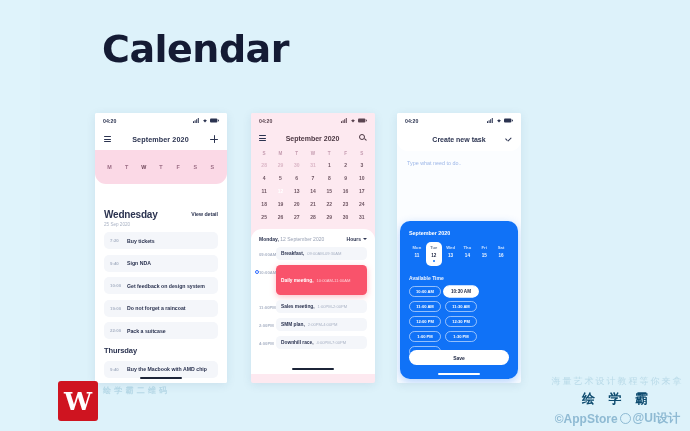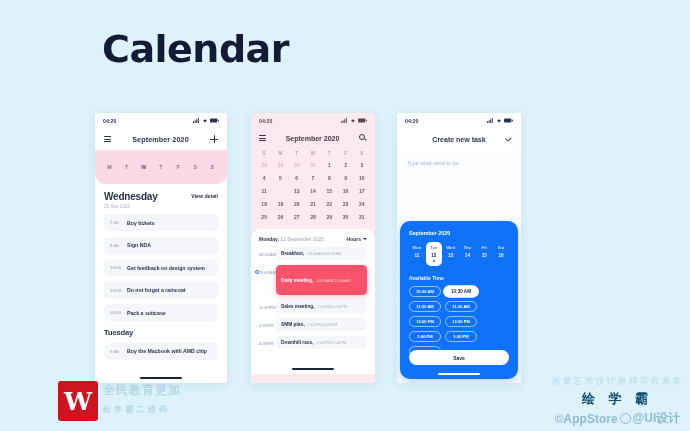--- a/index.html
+++ b/index.html
@@ -94,21 +94,21 @@
     left: 50%; top: 50%;
     width: 13px; height: 13px;
     margin-left: -6.5px; margin-top: -6.5px;
     border-radius: 50%;
     background: rgba(255,255,255,0.55);
     z-index: -1;
   }
 
   #p1-body {
     background: #ffffff;
-    padding: 7px 9px 0 9px;
+    padding: 25px 9px 0 9px;
     height: 199px;
     position: relative;
   }
   #p1-dayrow { display: flex; align-items: flex-start; justify-content: space-between; }
   #p1-dayname { font-size: 10px; font-weight: 700; color: #2b3350; letter-spacing: -0.2px; }
   #p1-daydate { font-size: 4.6px; color: #a9b2c4; margin-top: 1.5px; }
   #p1-viewdetail { font-size: 5.2px; font-weight: 700; color: #2b3350; margin-top: 2px; }
 
   .task {
     margin-top: 5.5px;
@@ -427,21 +427,21 @@
           </div>
           <div class="task">
             <span class="t-time">19:00</span>
             <span class="t-label">Do not forget a raincoat</span>
           </div>
           <div class="task">
             <span class="t-time">22:00</span>
             <span class="t-label">Pack a suitcase</span>
           </div>
         </div>
-      <div class="daysub">Tuesday</div>
+      <div class="daysub">Thursday</div>
       <div id="p1-tasks2">
           <div class="task">
             <span class="t-time">9:40</span>
             <span class="t-label">Buy the Macbook with AMD chip</span>
           </div>
         </div>
       <div class="homebar"></div>
     </div>
   </div>
 
@@ -656,21 +656,20 @@
         </div>
       <div id="p3-save">Save</div>
       <div class="homebar"></div>
     </div>
   </div>
 
   <div id="wm-logo">
     <span class="w-glyph">W</span>
   </div>
   <div id="wm-left-text">
-    <div>全民教育更加</div>
     <div class="small">绘 学 霸 二 维 码</div>
   </div>
   <div id="wm-right">
     <div class="faint">海量艺术设计教程等你来拿</div>
     <div class="red">绘 学 霸</div>
     <div class="bottomline">
       <span>©AppStore</span>
       <span class="weibo-ico"></span>
       <span>@UI设计</span>
     </div>

